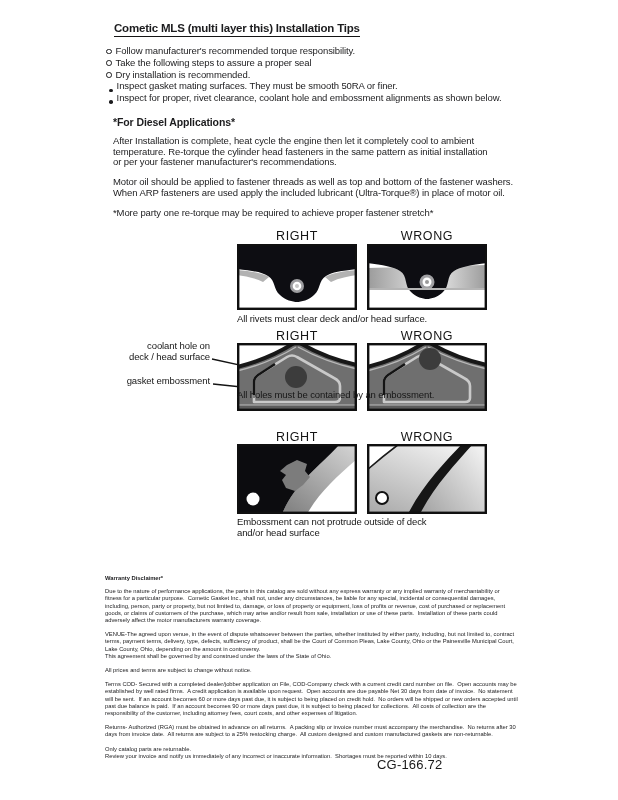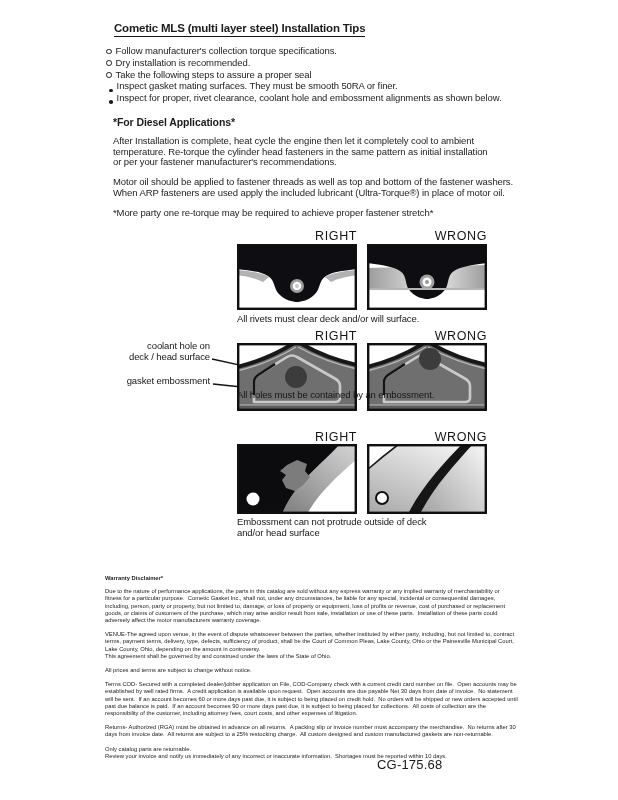--- a/index.html
+++ b/index.html
@@ -18,21 +18,21 @@
   .mark{flex:0 0 auto;width:3.6px;height:3.6px;border-radius:50%;margin:3.6px 4px 0 0;}
   .mark.open{border:1px solid #1c1c1e;}
   .mark.fill{background:#1c1c1e;}
 
   
   .diesel{left:113px;top:116px;width:430px;}
   .diesel h2{margin:0 0 8px 0;font-size:10.5px;font-weight:bold;letter-spacing:-0.1px;}
   .para{margin:0 0 9px 0;font-size:9.5px;line-height:10.7px;white-space:pre-wrap;}
 
   
-  .flabel{width:120px;text-align:right;font-size:12.5px;letter-spacing:0.6px;color:#151515;}
+  .flabel{width:120px;text-align:center;font-size:12.5px;letter-spacing:0.6px;color:#151515;}
   .lab1{top:229px;} .lab2{top:329px;} .lab3{top:430px;}
   .colL{left:237px;} .colR{left:367px;}
   .panel{display:block;}
   .p1{top:244px;} .p2{top:343px;} .p3{top:444px;}
   .caption{left:237px;font-size:9.5px;line-height:11px;white-space:pre-wrap;color:#161616;}
   .cap1{top:313px;} .cap2{top:389px;} .cap3{top:516px;}
 
   
   .ann{left:110px;width:100px;text-align:right;font-size:9.5px;line-height:10.8px;
        white-space:pre-wrap;color:#161616;}
@@ -44,34 +44,34 @@
   .fine h3{margin:0 0 6px 0;font-size:5.8px;font-weight:bold;}
   .fine p{margin:0 0 7px 0;white-space:pre-wrap;}
 
   .pagecode{left:377px;top:757px;font-size:13px;letter-spacing:0.2px;color:#191919;}
 </style>
 </head>
 <body>
 
 <div class="page">
 
-  <div class="abs title">Cometic MLS (multi layer steel) Installation Tips</div>
+  <div class="abs title">Cometic MLS (multi layer this) Installation Tips</div>
 
   <div class="abs bullets">
     <div class="brow">
       <span class="mark open"></span>
-      <span>Follow manufacturer's collection torque specifications.</span>
+      <span>Follow manufacturer's recommended torque responsibility.</span>
+    </div>
+    <div class="brow">
+      <span class="mark open"></span>
+      <span>Take the following steps to assure a proper seal</span>
     </div>
     <div class="brow">
       <span class="mark open"></span>
       <span>Dry installation is recommended.</span>
-    </div>
-    <div class="brow">
-      <span class="mark open"></span>
-      <span>Take the following steps to assure a proper seal</span>
     </div>
     <div class="brow sub">
       <span class="mark fill"></span>
       <span>Inspect gasket mating surfaces.  They must be smooth 50RA or finer.</span>
     </div>
     <div class="brow sub">
       <span class="mark fill"></span>
       <span>Inspect for proper, rivet clearance, coolant hole and embossment alignments as shown below.</span>
     </div>
   </div>
@@ -112,21 +112,21 @@
     <path d="M0,24 L120,21 L120,45 L0,45 Z" fill="url(#gw1)"></path>
     <rect x="0" y="45" width="120" height="19" fill="#ffffff"></rect>
     <path d="M0,0 H120 V19 C104,21 93,23 87,27 C79,32 83,42 76,48 C71,53 64,55 60,55 C56,55 49,53 44,48 C37,42 41,32 33,27 C27,23 16,21 0,19 Z" fill="#0d0d12"></path>
     <circle cx="60" cy="38" r="7.5" fill="#a0a0a3"></circle>
     <circle cx="60" cy="38" r="4.5" fill="#ffffff"></circle>
     <circle cx="60" cy="38" r="2" fill="#9a9a9a"></circle>
     <line x1="0" y1="45" x2="120" y2="45" stroke="#b5b5b5" stroke-width="2"></line>
     <rect x="1.2" y="1.2" width="117.6" height="63.6" fill="none" stroke="#101010" stroke-width="2.4"></rect>
   </svg>
 
-  <div class="abs caption cap1">All rivets must clear deck and/or will surface.</div>
+  <div class="abs caption cap1">All rivets must clear deck and/or head surface.</div>
 
   <div class="abs flabel lab2 colL">RIGHT</div>
   <div class="abs flabel lab2 colR">WRONG</div>
 
   <div class="abs ann ann1">coolant hole on
 deck / head surface</div>
   <div class="abs ann ann2">gasket embossment</div>
 
   <svg class="abs annlines" width="100" height="46" viewBox="0 0 100 46">
     <line x1="9" y1="10" x2="92" y2="28" stroke="#141414" stroke-width="1.3"></line>
@@ -211,15 +211,15 @@
     <p>Due to the nature of performance applications, the parts in this catalog are sold without any express warranty or any implied warranty of merchantability or fitness for a particular purpose.  Cometic Gasket Inc., shall not, under any circumstances, be liable for any special, incidental or consequential damages, including, person, party or property, but not limited to, damage, or loss of property or equipment, loss of profits or revenue, cost of purchased or replacement goods, or claims of customers of the purchase, which may arise and/or result from sale, installation or use of these parts.  Installation of these parts could adversely affect the motor manufacturers warranty coverage.</p>
     <p>VENUE-The agreed upon venue, in the event of dispute whatsoever between the parties, whether instituted by either party, including, but not limited to, contract terms, payment terms, delivery, type, defects, sufficiency of product, shall be the Court of Common Pleas, Lake County, Ohio or the Painesville Municipal Court, Lake County, Ohio, depending on the amount in controversy.
 This agreement shall be governed by and construed under the laws of the State of Ohio.</p>
     <p>All prices and terms are subject to change without notice.</p>
     <p>Terms COD- Secured with a completed dealer/jobber application on File, COD-Company check with a current credit card number on file.  Open accounts may be established by well rated firms.  A credit application is available upon request.  Open accounts are due payable Net 30 days from date of invoice.  No statement will be sent.  If an account becomes 60 or more days past due, it is subject to being placed on credit hold.  No orders will be shipped or new orders accepted until past due balance is paid.  If an account becomes 90 or more days past due, it is subject to being placed for collections.  All costs of collection are the responsibility of the customer, including attorney fees, court costs, and other expenses of litigation.</p>
     <p>Returns- Authorized (RGA) must be obtained in advance on all returns.  A packing slip or invoice number must accompany the merchandise.  No returns after 30 days from invoice date.  All returns are subject to a 25% restocking charge.  All custom designed and custom manufactured gaskets are non-returnable.</p>
     <p>Only catalog parts are returnable.
 Review your invoice and notify us immediately of any incorrect or inaccurate information.  Shortages must be reported within 10 days.</p>
   </div>
 
-  <div class="abs pagecode">CG-175.68</div>
+  <div class="abs pagecode">CG-166.72</div>
 
 </div>
 
 </body></html>

